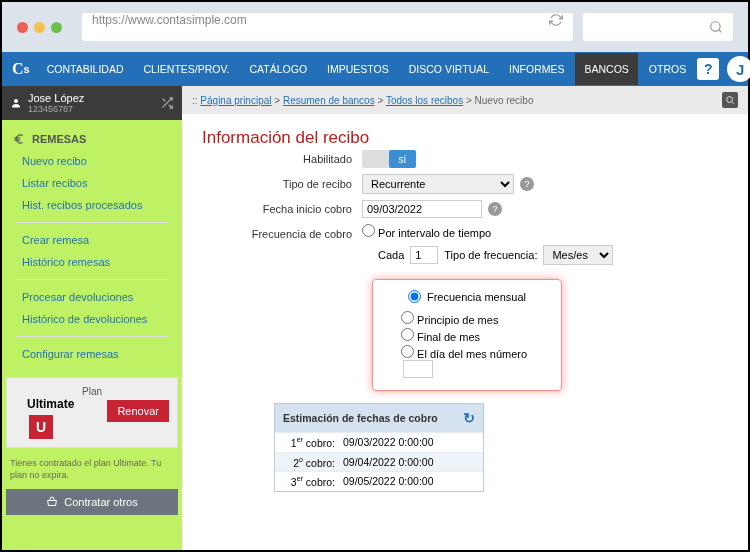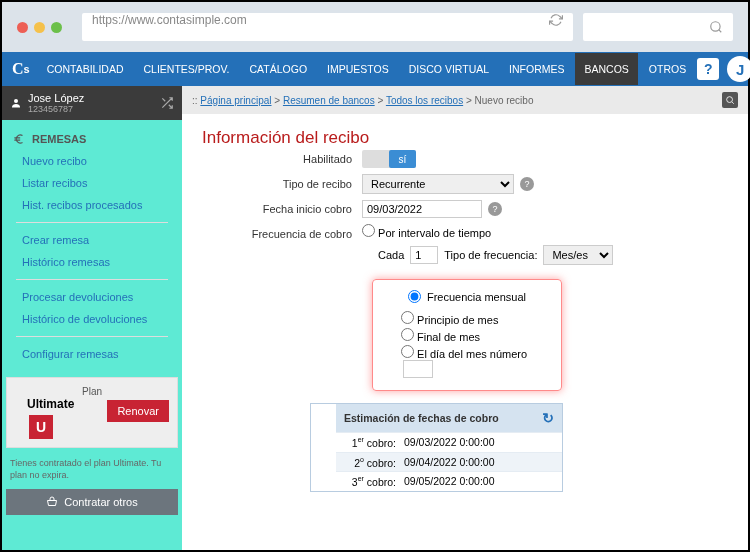--- a/index.html
+++ b/index.html
@@ -16,21 +16,21 @@
 .top-nav { background: #2470b8; height: 34px; display: flex; align-items: center; padding: 0 10px; gap: 2px; }
 .logo { background: #2470b8; color: #fff; font-weight: bold; font-size: 16px; width: 28px; height: 28px; display: flex; align-items: center; justify-content: center; margin-right: 6px; }
 .logo .c { font-family: Georgia, serif; }
 .nav-item { color: #fff; font-size: 10.5px; padding: 10px 9px; cursor: pointer; white-space: nowrap; }
 .nav-item.active { background: #3b3b3b; }
 .nav-right { margin-left: auto; display: flex; align-items: center; gap: 8px; }
 .help-btn { width: 22px; height: 22px; background: #fff; color: #2470b8; border-radius: 3px; display: flex; align-items: center; justify-content: center; font-weight: bold; font-size: 14px; }
 .avatar { width: 26px; height: 26px; background: #fff; border-radius: 50%; display: flex; align-items: center; justify-content: center; color: #2470b8; font-weight: bold; font-size: 15px; }
 
 .main-area { display: flex; height: calc(100% - 84px); background: #fff; }
-.sidebar { width: 180px; background: #5eead4; padding: 0; overflow: hidden; }
+.sidebar { width: 180px; background: #bef264; padding: 0; overflow: hidden; }
 .user-block { background: #3b3b3b; color: #fff; padding: 6px 8px; display: flex; align-items: center; gap: 6px; font-size: 11px; }
 .user-block .uid { color: #aaa; font-size: 9px; }
 .user-icon-sm { width: 12px; height: 12px; }
 .crossed-arrows { margin-left: auto; color: #aaa; }
 
 .side-section { padding: 8px 0; }
 .side-header { display: flex; align-items: center; gap: 6px; padding: 4px 10px; color: #555; font-size: 11px; font-weight: bold; }
 .euro-ic { width: 14px; height: 14px; }
 .side-link { color: #2470b8; font-size: 11px; padding: 5px 10px 5px 20px; cursor: pointer; }
 .side-sep { border: none; border-top: 1px solid #ddd; margin: 6px 14px; }
@@ -60,21 +60,21 @@
 .interval-line { display: flex; align-items: center; gap: 6px; padding: 6px 0 8px 16px; font-size: 11px; }
 .interval-line input[type=text] { width: 28px; }
 .interval-line select { width: 70px; }
 
 .freq-box { border: 1px solid #ff8a8a; box-shadow: 0 0 8px rgba(255,100,100,0.6); border-radius: 4px; padding: 10px 12px; margin: 4px 0 12px 170px; width: 190px; }
 .freq-box .freq-title { display: flex; align-items: center; gap: 6px; font-size: 11px; margin-bottom: 8px; justify-content: center; }
 .freq-box .sub-opts { padding-left: 16px; font-size: 11px; }
 .freq-box .sub-opts label { display: block; margin-bottom: 2px; }
 .freq-box .day-input { width: 30px; border: 1px solid #ccc; margin-left: 2px; }
 
-.est-table { margin-left: 108px; border: 1px solid #b8cce0; width: 253px; font-size: 10.5px; padding-left: 25px; }
+.est-table { margin-left: 72px; border: 1px solid #b8cce0; width: 210px; font-size: 10.5px; }
 .est-header { background: #d5e3f0; padding: 6px 8px; font-weight: bold; color: #333; display: flex; justify-content: space-between; align-items: center; }
 .reload-ic { color: #2470b8; font-weight: bold; cursor: pointer; font-size: 14px; }
 .est-row { display: flex; padding: 3px 8px; border-top: 1px solid #e5ecf3; }
 .est-row:nth-child(odd) { background: #eef3f8; }
 .est-row .ord { width: 60px; text-align: right; padding-right: 8px; }
 .est-row .date { flex: 1; }
 .est-row sup { font-size: 7px; }
 </style>
 </head>
 <body>

